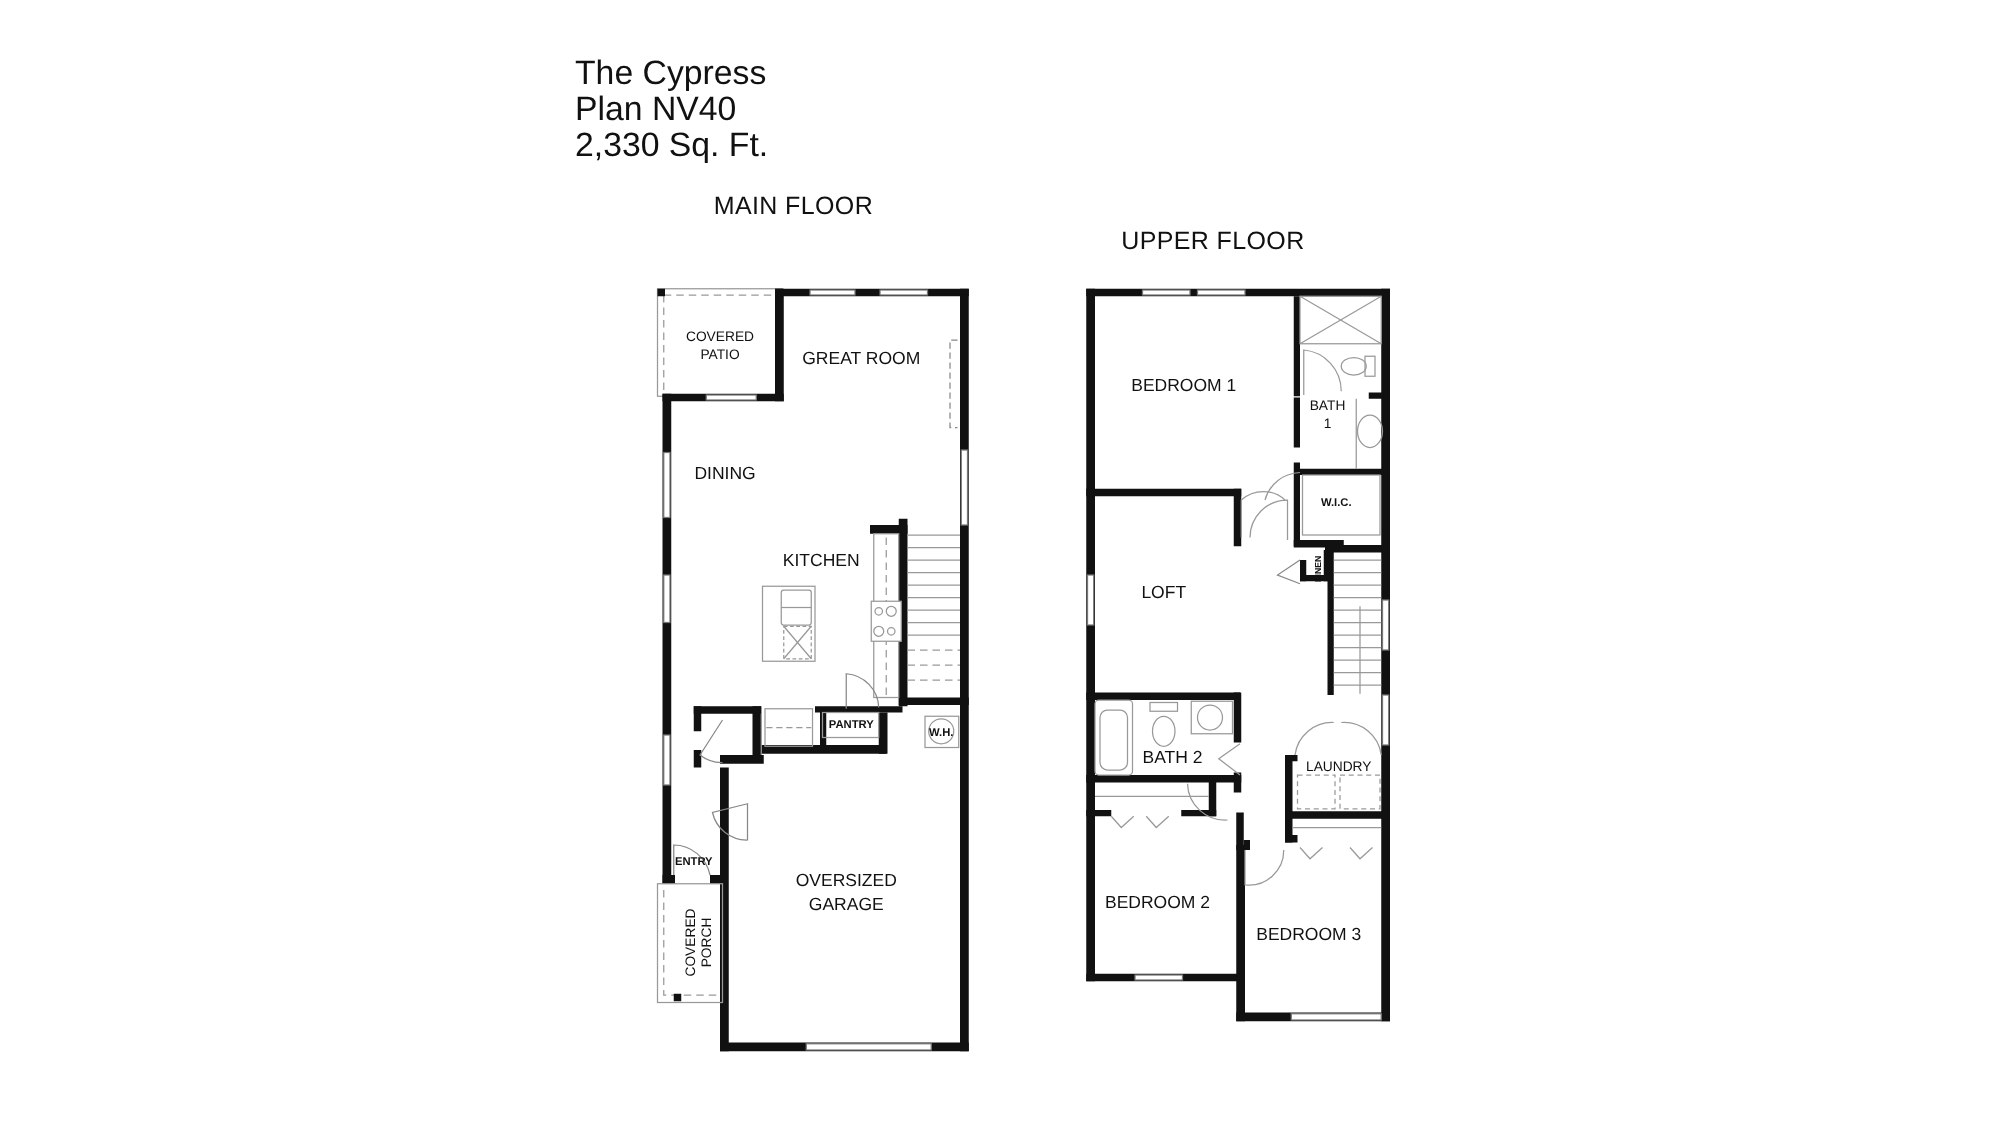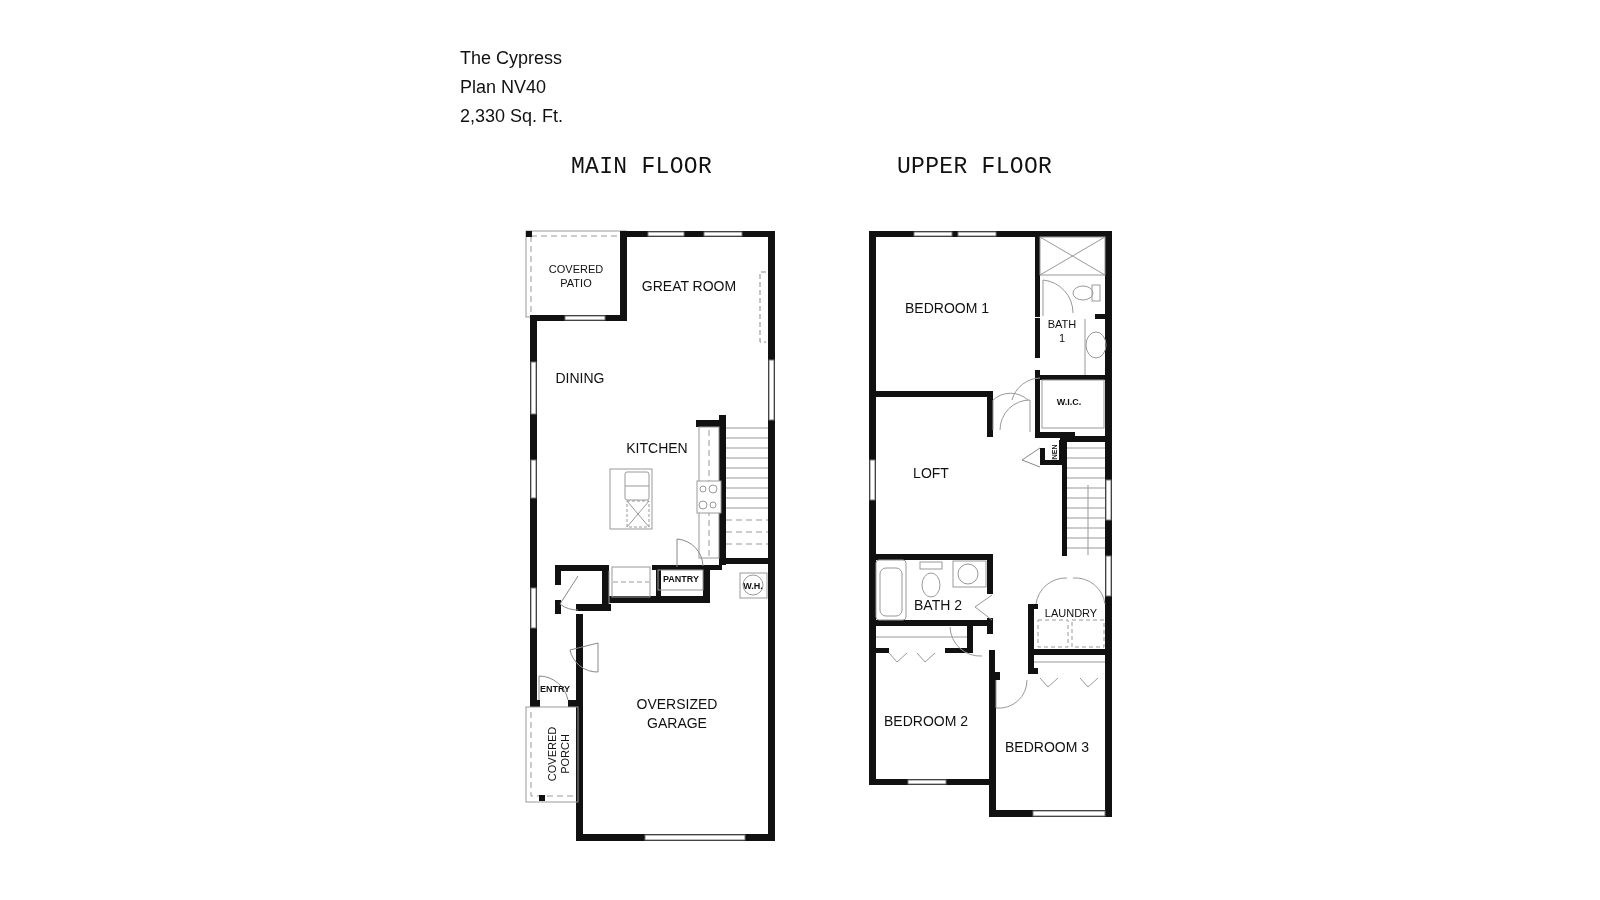--- a/index.html
+++ b/index.html
@@ -1,35 +1,35 @@
 <!DOCTYPE html>
 <html><head>
 <meta charset="utf-8">
 <style>
   html, body { margin:0; padding:0; background:#ffffff; }
   body { width:1600px; height:900px; position:relative; overflow:hidden; font-family:"Liberation Sans", sans-serif; color:#111; }
-  .title-block { position:absolute; left:460px; top:44px; font-size:18px; line-height:29px; color:#111; }
+  .title-block { position:absolute; left:460px; top:44px; font-size:27px; line-height:29px; color:#111; }
   .title-block div { white-space:nowrap; }
-  .floor-heading { position:absolute; top:154px; font-size:23px; letter-spacing:0.3px; color:#111; white-space:nowrap;font-family:Liberation Mono, monospace; }
+  .floor-heading { position:absolute; top:154px; font-size:20px; letter-spacing:0.3px; color:#111; white-space:nowrap; }
   #plans { position:absolute; left:0; top:0; width:1600px; height:900px; }
   .lbl { font-family:"Liberation Sans", sans-serif; font-size:14px; fill:#111; }
   .lbl-sm { font-family:"Liberation Sans", sans-serif; font-size:11px; fill:#111; }
   .lbl-xs { font-family:"Liberation Sans", sans-serif; font-size:9px; fill:#111; font-weight:bold; }
 </style>
 </head>
 <body>
 
 <div class="title-block">
   <div>The Cypress</div>
   <div>Plan NV40</div>
   <div>2,330 Sq. Ft.</div>
 </div>
 
 <div class="floor-heading" style="left:571px;">MAIN FLOOR</div>
-<div class="floor-heading" style="left:897px;">UPPER FLOOR</div>
+<div class="floor-heading" style="left:897px;margin-top:28px;">UPPER FLOOR</div>
 
 <svg id="plans" viewBox="0 0 1600 900" xmlns="http://www.w3.org/2000/svg">
 
   <g>
 
     <g>
       <rect x="526" y="231" width="100" height="86" fill="none" stroke="#999" stroke-width="1"></rect>
       <path d="M531 236 H620 M531 236 V312" fill="none" stroke="#999" stroke-width="1" stroke-dasharray="6,4"></path>
       <rect x="526" y="231" width="6" height="6" fill="#111"></rect>
     </g>

